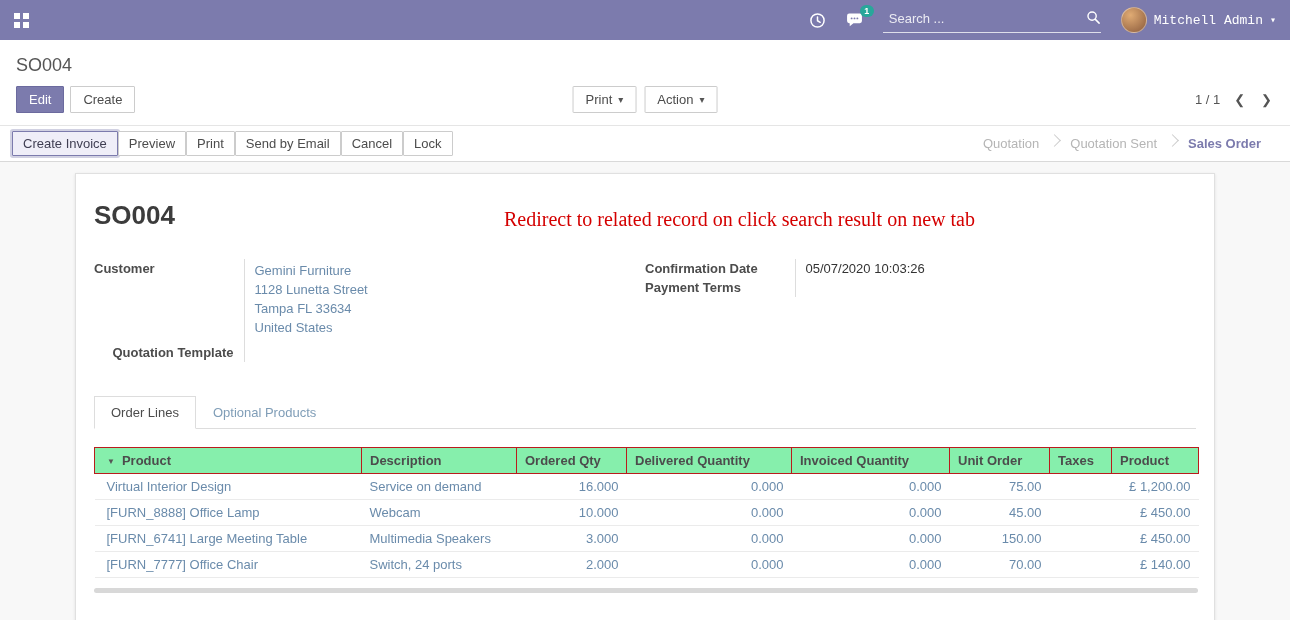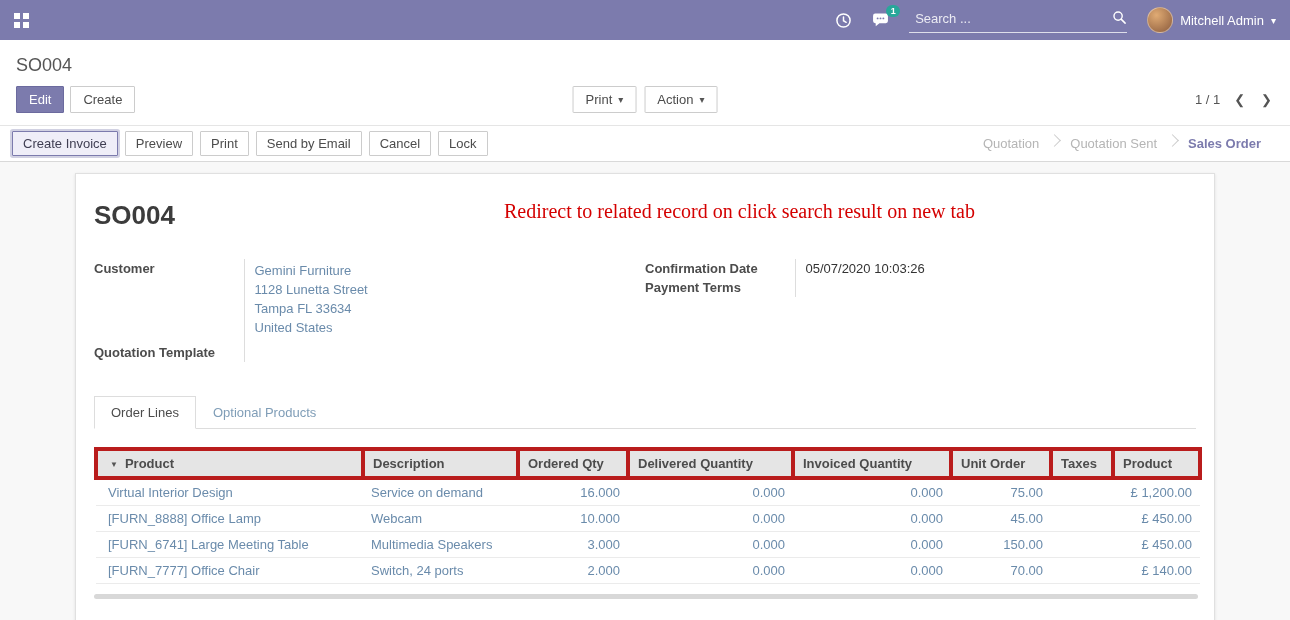--- a/index.html
+++ b/index.html
@@ -15,77 +15,77 @@
   .apps-icon { display:grid; grid-template-columns:repeat(2,6px); grid-gap:3px; cursor:pointer; }
   .apps-icon i { width:6px; height:6px; background:#fff; display:block; }
   .nav-right { margin-left:auto; display:flex; align-items:center; gap:20px; }
   .icon-btn { position:relative; display:inline-flex; align-items:center; cursor:pointer; }
   .badge { position:absolute; top:-7px; right:-11px; background:#28a79a; color:#fff; font-size:9px;
            line-height:12px; min-width:14px; text-align:center; border-radius:8px; padding:0 3px; font-weight:bold; }
   .nav-search { display:flex; align-items:center; width:218px; border-bottom:1px solid rgba(255,255,255,.75); padding-bottom:2px; }
   .nav-search input { flex:1; background:transparent; border:none; outline:none; color:#fff; font-size:13px; padding:4px 6px;
                       font-family:"Liberation Sans", sans-serif; }
   .nav-search input::placeholder { color:rgba(255,255,255,.85); }
-  .user-menu { display:flex; align-items:center; gap:7px; cursor:pointer; }
+  .user-menu { display:flex; align-items:center; gap:7px; cursor:pointer;font-family:Liberation Mono, monospace; }
   .avatar { width:26px; height:26px; border-radius:50%;
             background:radial-gradient(circle at 35% 30%, #e0ab74, #8a5a3b); border:1px solid rgba(255,255,255,.4); }
   .nav-caret { font-size:10px; }
 
   
   .breadcrumb-row { padding:15px 16px 2px; }
   .breadcrumb-title { font-size:18px; color:#555; }
   .control-panel { position:relative; display:flex; align-items:center; padding:8px 16px 12px; }
   .btn { display:inline-flex; align-items:center; gap:6px; padding:5px 12px; border:1px solid #ccc; border-radius:1px;
          background:#fff; color:#4c4c4c; font-size:13px; cursor:pointer; white-space:nowrap; }
   .btn-primary { background:#7c7bad; border-color:#6b6a9e; color:#fff; }
   .cp-left { display:flex; gap:6px; }
   .cp-center { position:absolute; left:50%; transform:translateX(-50%); display:flex; gap:8px; }
   .cp-right { margin-left:auto; display:flex; align-items:center; gap:12px; color:#555; }
   .pager-btn { border:none; background:none; font-size:13px; color:#555; cursor:pointer; padding:0 2px; }
   .dd-caret { font-size:10px; color:#555; }
 
   
   .statusbar { display:flex; align-items:center; justify-content:space-between;
                border-top:1px solid #e5e5e5; border-bottom:1px solid #d9d9d9; background:#fff; padding:5px 0 5px 12px; }
-  .sb-left { display:flex; gap:7px; }
+  .sb-left { display:flex; }
   .sb-btn { padding:4px 10px; }
   .btn-highlight { background:#efeef8; border:1px solid #7c7bad; box-shadow:0 0 0 2px rgba(124,123,173,.35); color:#3f3e52; }
   .sb-states { display:flex; align-items:flex-start; padding-right:16px; }
   .state { padding:0 13px; color:#b5b5b5; font-size:13px; cursor:pointer; }
   .state.active { color:#7c7bad; font-weight:bold; }
   .state-sep { width:9px; height:9px; border-top:1px solid #ccc; border-right:1px solid #ccc;
                transform:rotate(45deg); margin:0 -2px; }
 
   
   .content { background:#f8f8f8; padding-top:11px; height:472px; }
   .sheet { width:1140px; margin:0 auto; background:#fff; border:1px solid #e0e0e0;
            box-shadow:0 1px 3px rgba(0,0,0,.1); padding:26px 18px 20px; min-height:500px; }
   .sheet-header { position:relative; margin-bottom:28px; }
   .sheet-title { font-size:26px; font-weight:bold; color:#3c3c3c; }
-  .annotation { position:absolute; left:410px; top:0; font-family:"Liberation Serif", serif;
+  .annotation { position:absolute; left:410px; top:8px; font-family:"Liberation Serif", serif;
                 font-size:20px; color:#d40000; white-space:nowrap; }
 
   .groups { display:flex; }
   .group { width:50%; }
   .group table { border-collapse:collapse; width:100%; }
   .group td { vertical-align:top; padding:2px 0; }
   .o-label { width:150px; font-weight:bold; color:#4c4c4c; border-right:1px solid #ddd; padding-right:10px !important; }
   .o-value { padding-left:10px !important; color:#333; }
   .link-text { color:#6a8bab; cursor:pointer; line-height:19px; }
-  .row-gap td { padding-top:6px; }
+  .row-gap td { padding-top:6px;text-align:right; }
 
   
   .notebook { margin-top:34px; }
   .tabs { display:flex; border-bottom:1px solid #ddd; }
   .tab { padding:8px 16px; color:#7f9db7; cursor:pointer; border:1px solid transparent; margin-bottom:-1px; }
   .tab.active { color:#4c4c4c; background:#fff; border-color:#ddd #ddd #fff; }
 
   
   .order-table { width:1104px; border-collapse:collapse; margin-top:18px; table-layout:fixed; }
-  .order-table thead th { background:#e5e5e5; border:4px solid #b91c1c; padding:5px 8px; font-size:13px;
+  .order-table thead th { background:#86efac; border:1px solid #b91c1c; padding:5px 8px; font-size:13px;
                           color:#4c4c4c; text-align:left; font-weight:bold; cursor:pointer; }
   .order-table tbody td { padding:5px 8px; border-bottom:1px solid #ebebeb; color:#6a8bab; cursor:pointer;
                           overflow:hidden; white-space:nowrap; }
   .num { text-align:right; }
   .sort-caret { font-size:8px; color:#555; margin-right:7px; vertical-align:middle; }
   .col-product { padding-left:12px !important; }
   .scroll-hr { width:1104px; height:5px; background:#d8d8d8; border-radius:3px; margin-top:10px; }
 
   
   .totals { display:flex; justify-content:flex-end; align-items:center; margin-top:26px; width:1104px; }

